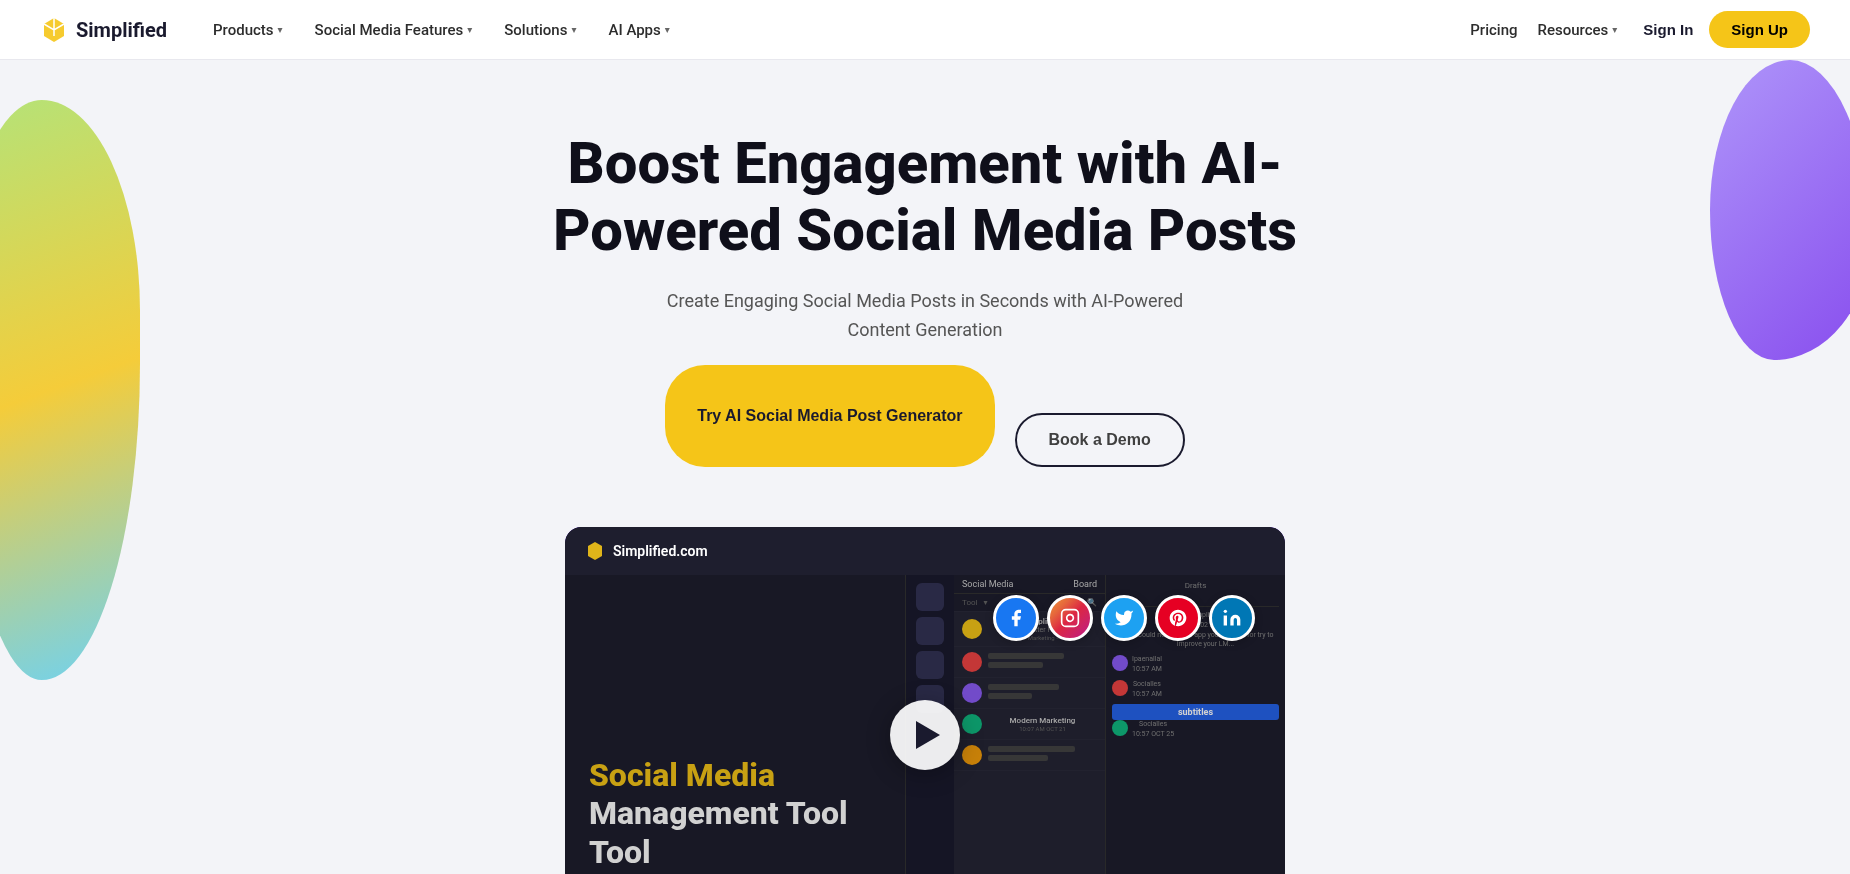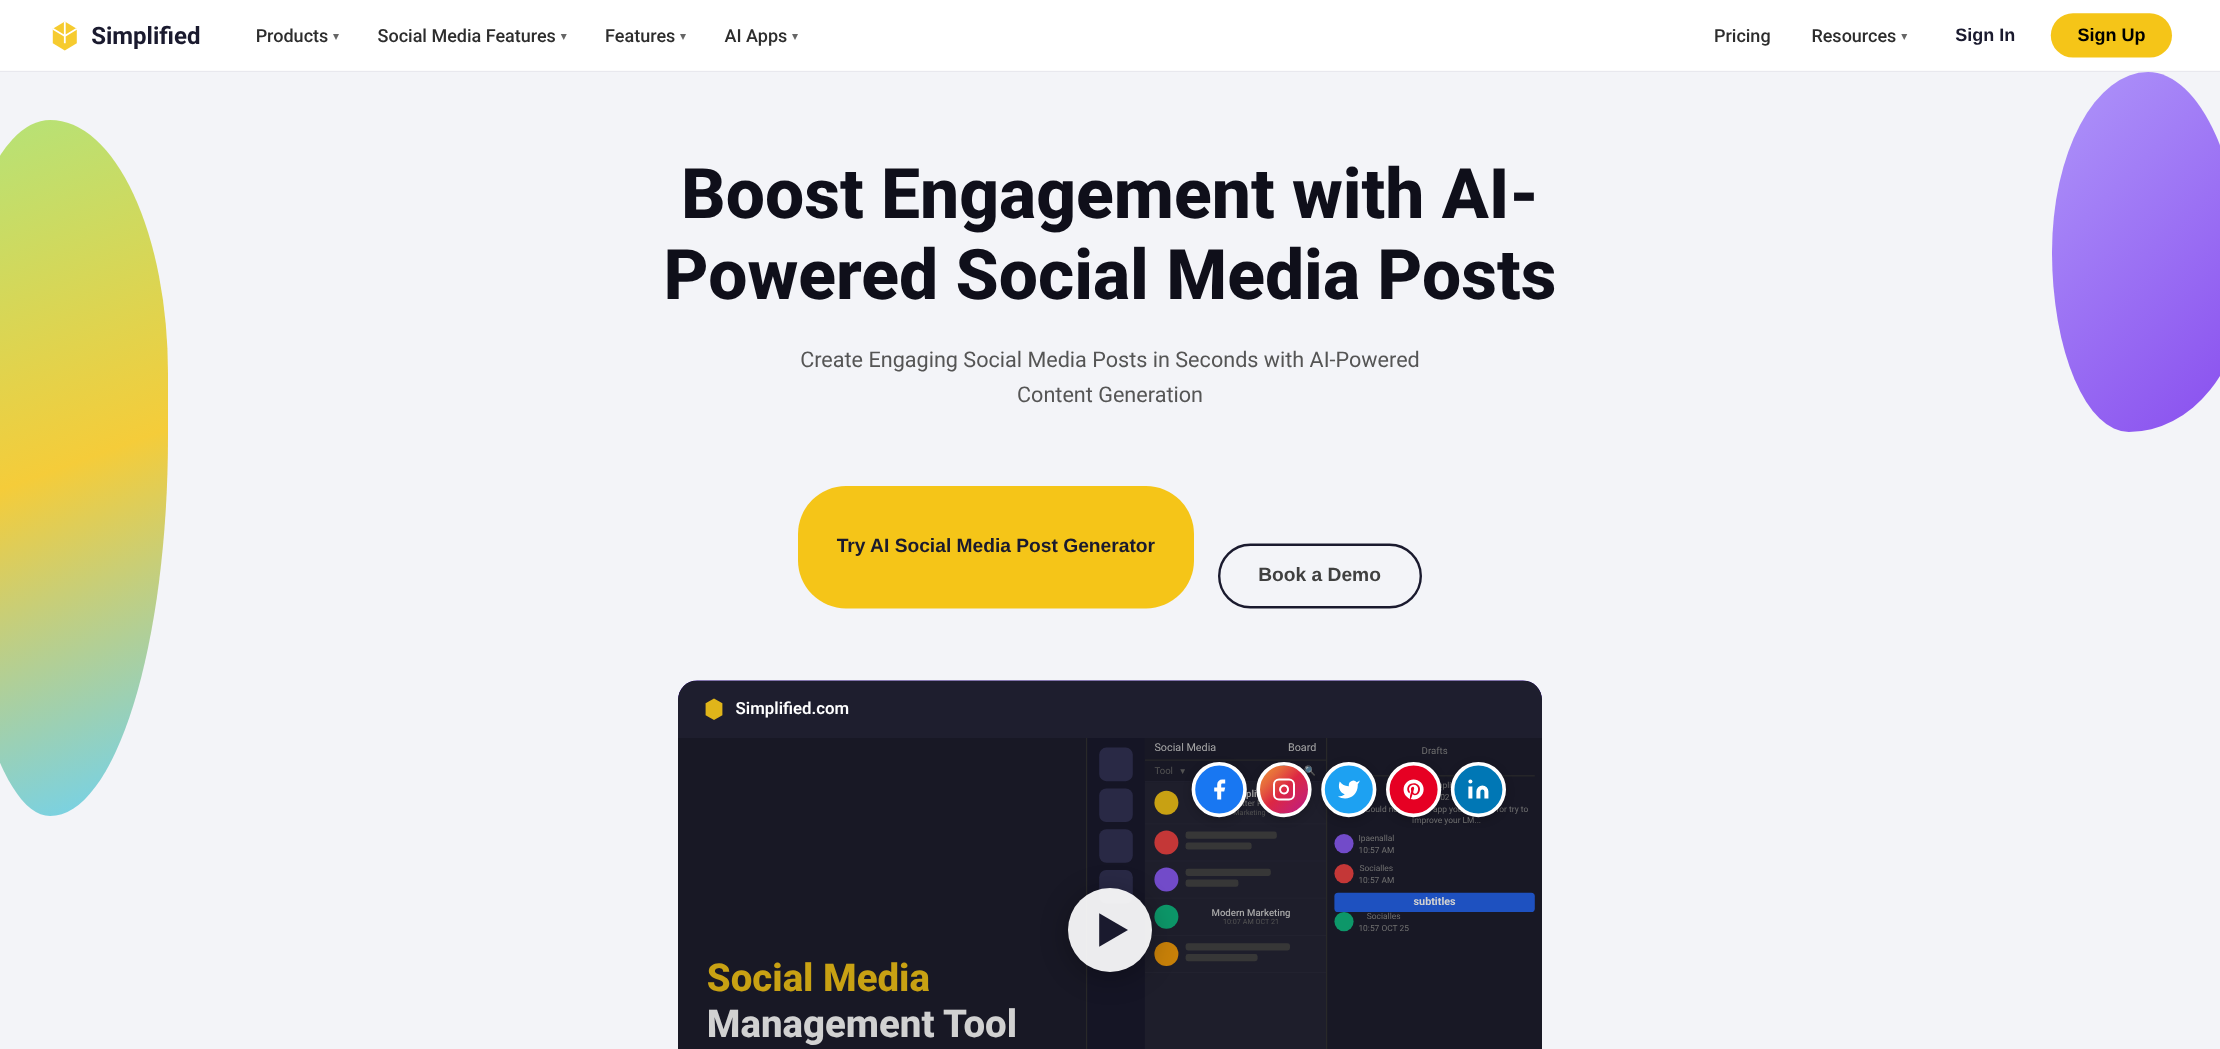--- a/index.html
+++ b/index.html
@@ -56,21 +56,21 @@
       border-radius: 6px;
       white-space: nowrap;
     }
     .nav-chevron {
       font-size: 10px;
       color: #666;
     }
     .nav-right {
       display: flex;
       align-items: center;
-      gap: 14px;
+      gap: 0;
     }
     .nav-pricing {
       font-size: 15px;
       font-weight: 500;
       color: #2d2d2d;
       cursor: pointer;
       padding: 8px 10px;
     }
     .nav-resources {
       display: flex;
@@ -144,21 +144,21 @@
       font-weight: 800;
       color: #0f0f1a;
       line-height: 1.15;
       max-width: 800px;
       margin: 0 auto 24px;
     }
     .hero-subtitle {
       font-size: 18px;
       color: #555;
       max-width: 560px;
-      margin: 0 auto 60px;
+      margin: 0 auto 20px;
       line-height: 1.6;
       text-align: center;
     }
     .hero-buttons {
       display: flex;
       justify-content: center;
       gap: 20px;
       margin-bottom: 60px;
     }
     .btn-primary {
@@ -436,21 +436,21 @@
   <div class="nav-links">
     <div class="nav-item">
       <span>Products</span>
       <span class="nav-chevron">▾</span>
     </div>
     <div class="nav-item">
       <span>Social Media Features</span>
       <span class="nav-chevron">▾</span>
     </div>
     <div class="nav-item">
-      <span>Features</span>
+      <span>Solutions</span>
       <span class="nav-chevron">▾</span>
     </div>
     <div class="nav-item">
       <span>AI Apps</span>
       <span class="nav-chevron">▾</span>
     </div>
   </div>
 
   <div class="nav-right">
     <span class="nav-pricing">Pricing</span>

